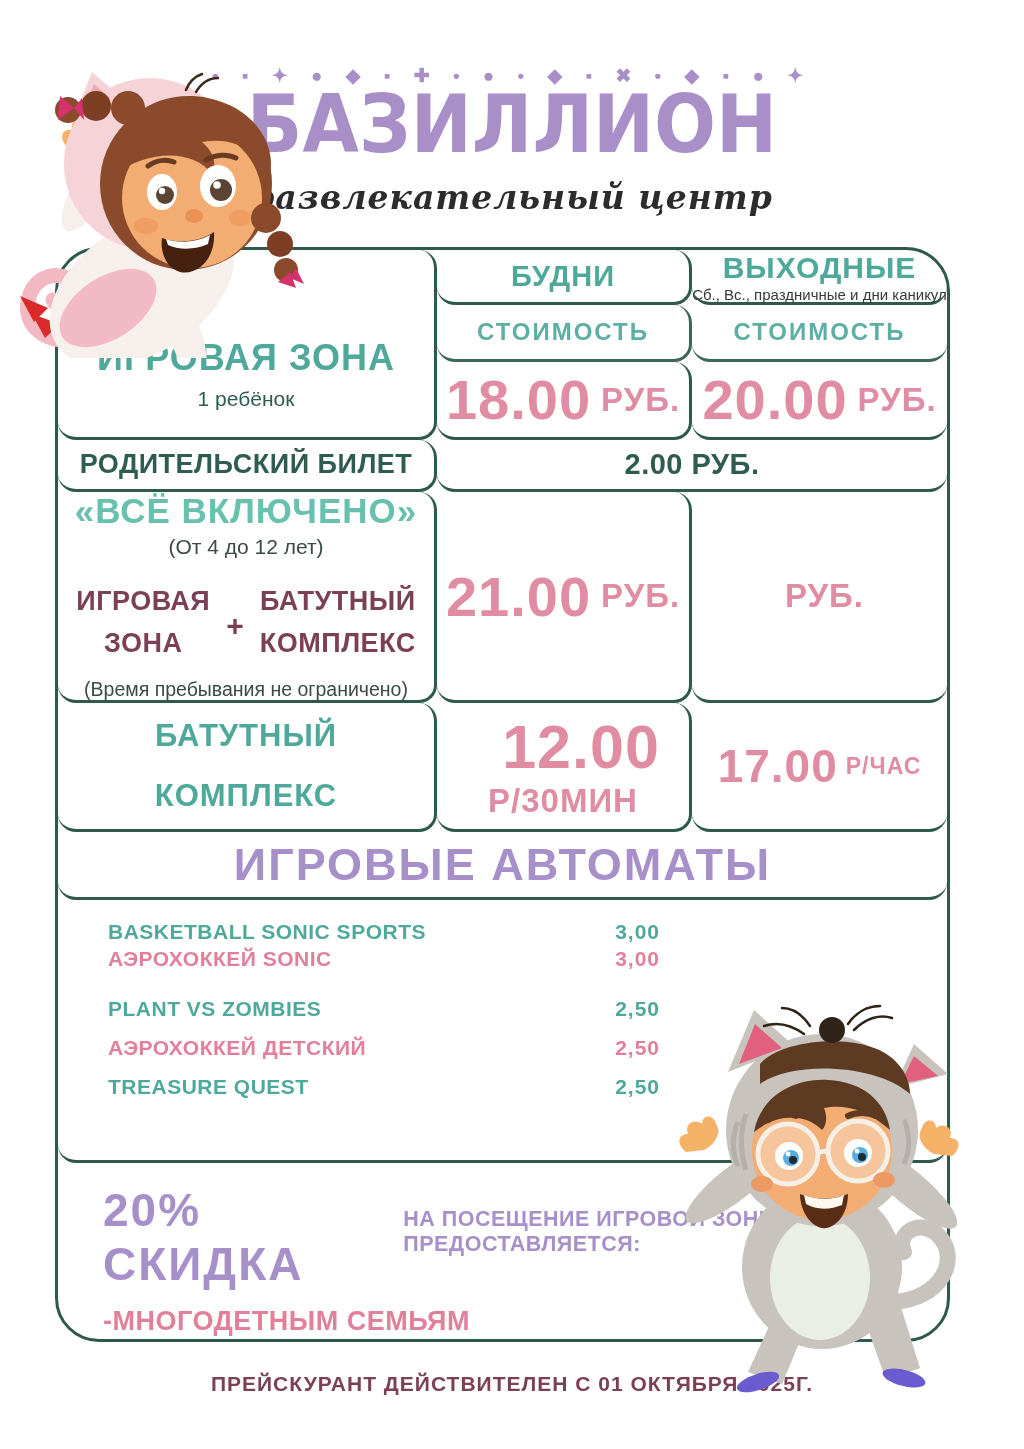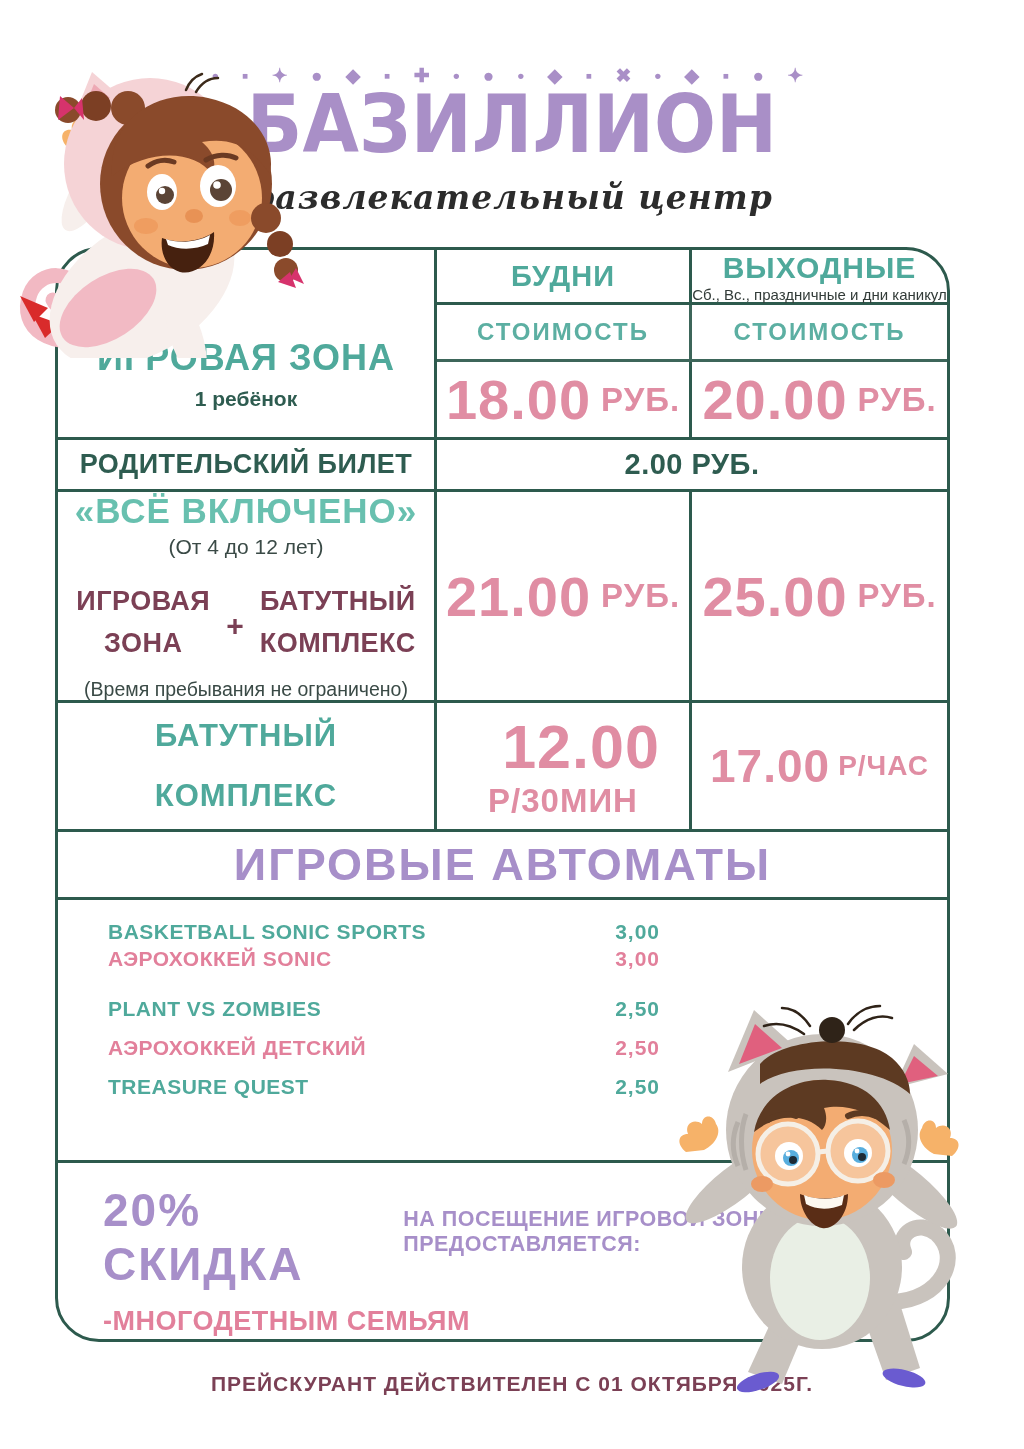--- a/index.html
+++ b/index.html
@@ -25,55 +25,55 @@
   }
   
   .frame {
     position:absolute; left:55px; top:247px; width:895px; height:1095px;
     border:3px solid #2d5a4d; border-radius:44px; overflow:hidden; background:#fff;
     display:grid;
     grid-template-columns:379px 255px 1fr;
     grid-template-rows:55px 57px 78px 52px 211px 129px 68px 263px 1fr;
     z-index:1;
   }
-  .cell { position:relative; display:flex; align-items:center; justify-content:center; text-align:center; }
+  .cell { position:relative; display:flex; align-items:center; justify-content:center; text-align:center;border-radius:18px; }
   .br { border-right:3px solid #2d5a4d; }
   .bb { border-bottom:3px solid #2d5a4d; }
   .col { flex-direction:column; }
   .teal   { color:#4fa99b; }
   .tealLt { color:#68c0af; }
   .dark   { color:#2e5c50; }
   .pinkLt { color:#e2809b; }
   .purple { color:#a78fc9; }
   .maroon { color:#7b4055;justify-content:flex-end; }
   .hd { font-weight:bold; letter-spacing:1px; }
   .c-playzone { grid-column:1; grid-row:1/4; justify-content:flex-end; padding-bottom:26px; }
   .playzone-title { font-size:36px; font-weight:bold; letter-spacing:1px; }
-  .playzone-sub  { font-size:21px; margin-top:8px;font-weight:bold; }
+  .playzone-sub  { font-size:21px; margin-top:8px; }
   .c-budni   { grid-column:2; grid-row:1; font-size:29px; }
   .c-weekend { grid-column:3; grid-row:1; padding-top:4px; }
   .weekend-title { font-size:30px; font-weight:bold; letter-spacing:1px; line-height:1; }
   .weekend-note  { font-size:15px; color:#323b38; margin-top:3px; letter-spacing:0; font-weight:normal; }
   .cost { font-size:24px; letter-spacing:2px; font-weight:bold; opacity:.92; }
   .price { color:#e08da3; font-weight:bold; white-space:nowrap; }
   .price .num  { font-size:56px; letter-spacing:1px; }
   .price .unit { font-size:33px; margin-left:10px; letter-spacing:1px; }
   .c-parent-label { font-size:27px; font-weight:bold; letter-spacing:.5px; }
   .c-parent-price { grid-column:2/4; font-size:29px; font-weight:bold; letter-spacing:.5px; }
   .allinc-title { font-size:35px; font-weight:bold; letter-spacing:1px; }
   .allinc-age   { font-size:21px; color:#3a4a46; margin-top:4px; }
   .combo { display:flex; align-items:center; gap:16px; margin-top:22px; font-weight:bold; }
   .combo-part { font-size:27px; line-height:1.55; letter-spacing:.5px; }
   .combo-plus { font-size:30px; margin-top:6px; }
   .allinc-time { font-size:19.5px; color:#3a4a46; margin-top:14px; }
   .tramp-title { font-size:31px; font-weight:bold; line-height:1.95; letter-spacing:1px; }
   .price-stack .num  { font-size:61px; display:block; line-height:1.15;margin-left:36px; }
   .price-stack .unit { font-size:33px; display:block; margin:0; letter-spacing:1px; }
   .price-row .num  { font-size:46px; }
-  .price-row .unit { font-size:28px; margin-left:8px; }
+  .price-row .unit { font-size:23px; margin-left:8px; }
   .c-arcade-title { grid-column:1/4; font-size:45px; font-weight:bold; letter-spacing:2px; }
   .c-games { grid-column:1/4; display:block; padding:20px 0 5px 50px; }
   .g-row { display:flex; justify-content:space-between; width:552px; font-weight:bold; font-size:21px; letter-spacing:.5px; }
   .g-row .g-price { min-width:60px; text-align:right; letter-spacing:1px; }
   .m2  { margin-top:3px; }
   .m24 { margin-top:26px; }
   .m14 { margin-top:15px; }
   .m22 { margin-top:27px; }
   .c-discount { grid-column:1/4; display:block; padding:20px 0 0 45px; text-align:left; }
   .disc-head { display:flex; align-items:baseline; gap:26px; }
@@ -143,21 +143,20 @@
         </div>
       </div>
       <div class="allinc-time">(Время пребывания не ограничено)</div>
     </div>
 
     <div class="cell br bb price" style="grid-column:2;grid-row:5">
       <span class="num">21.00</span>
       <span class="unit">РУБ.</span>
     </div>
     <div class="cell bb price" style="grid-column:3;grid-row:5">
-      <span class="num">25.00</span>
       <span class="unit">РУБ.</span>
     </div>
 
     <div class="cell br bb tramp-title teal" style="grid-column:1;grid-row:6">
       <div>
         <div>БАТУТНЫЙ</div>
         <div>КОМПЛЕКС</div>
       </div>
     </div>
     <div class="cell br bb price price-stack" style="grid-column:2;grid-row:6">

